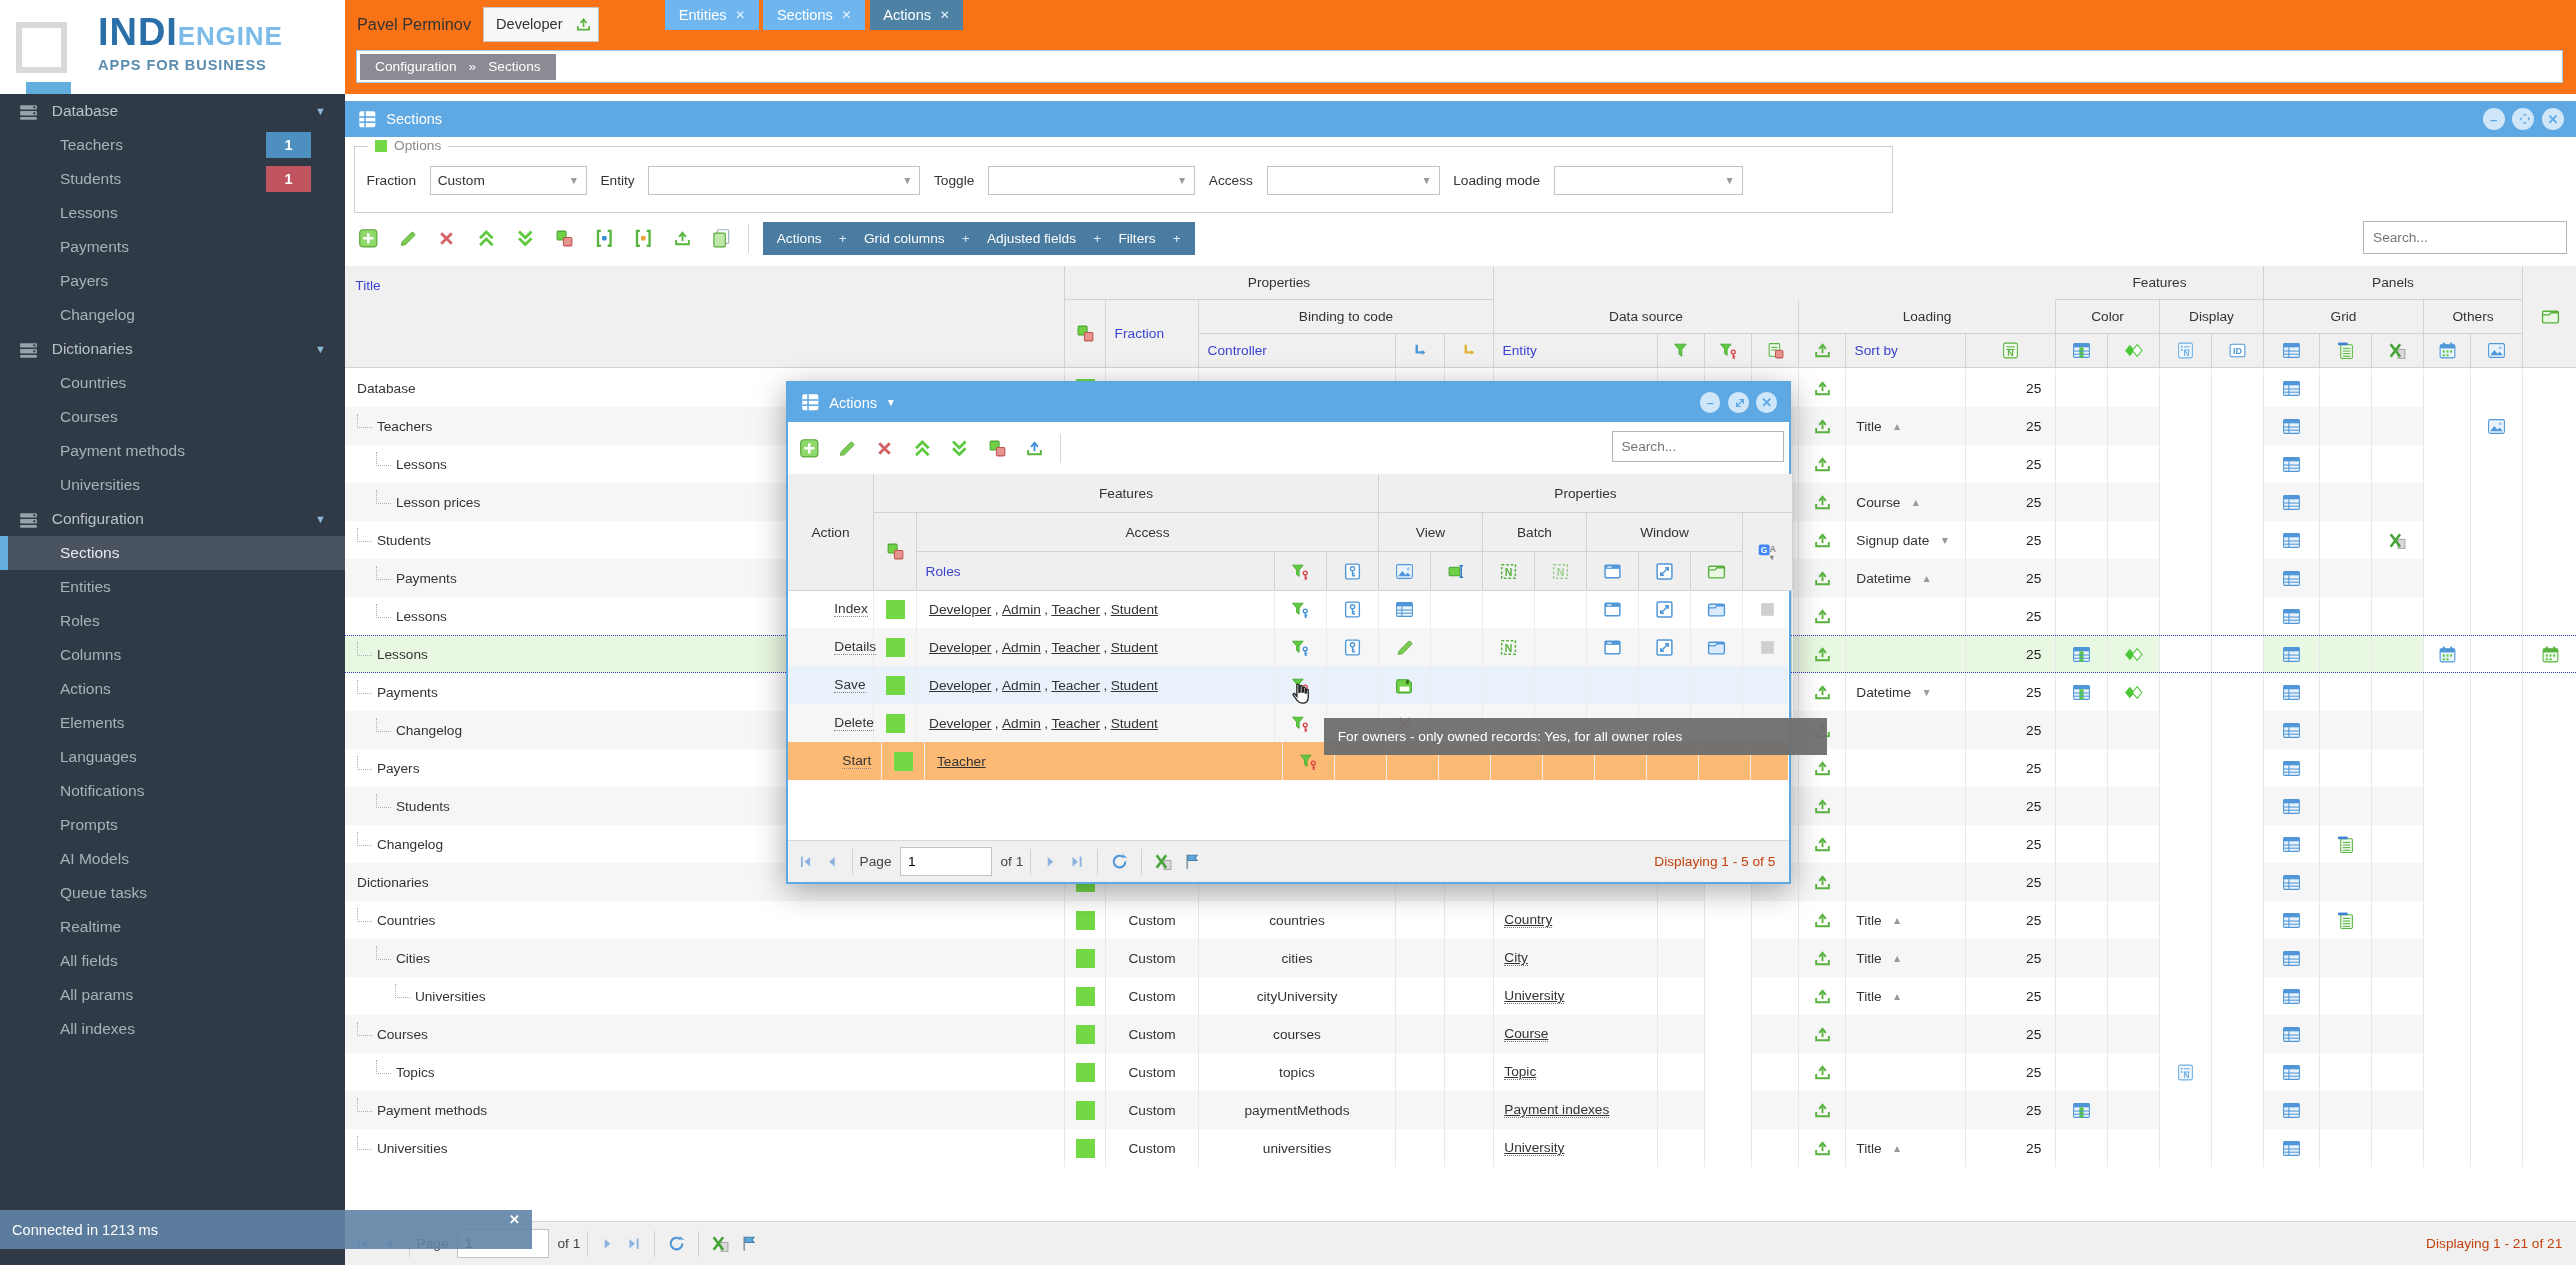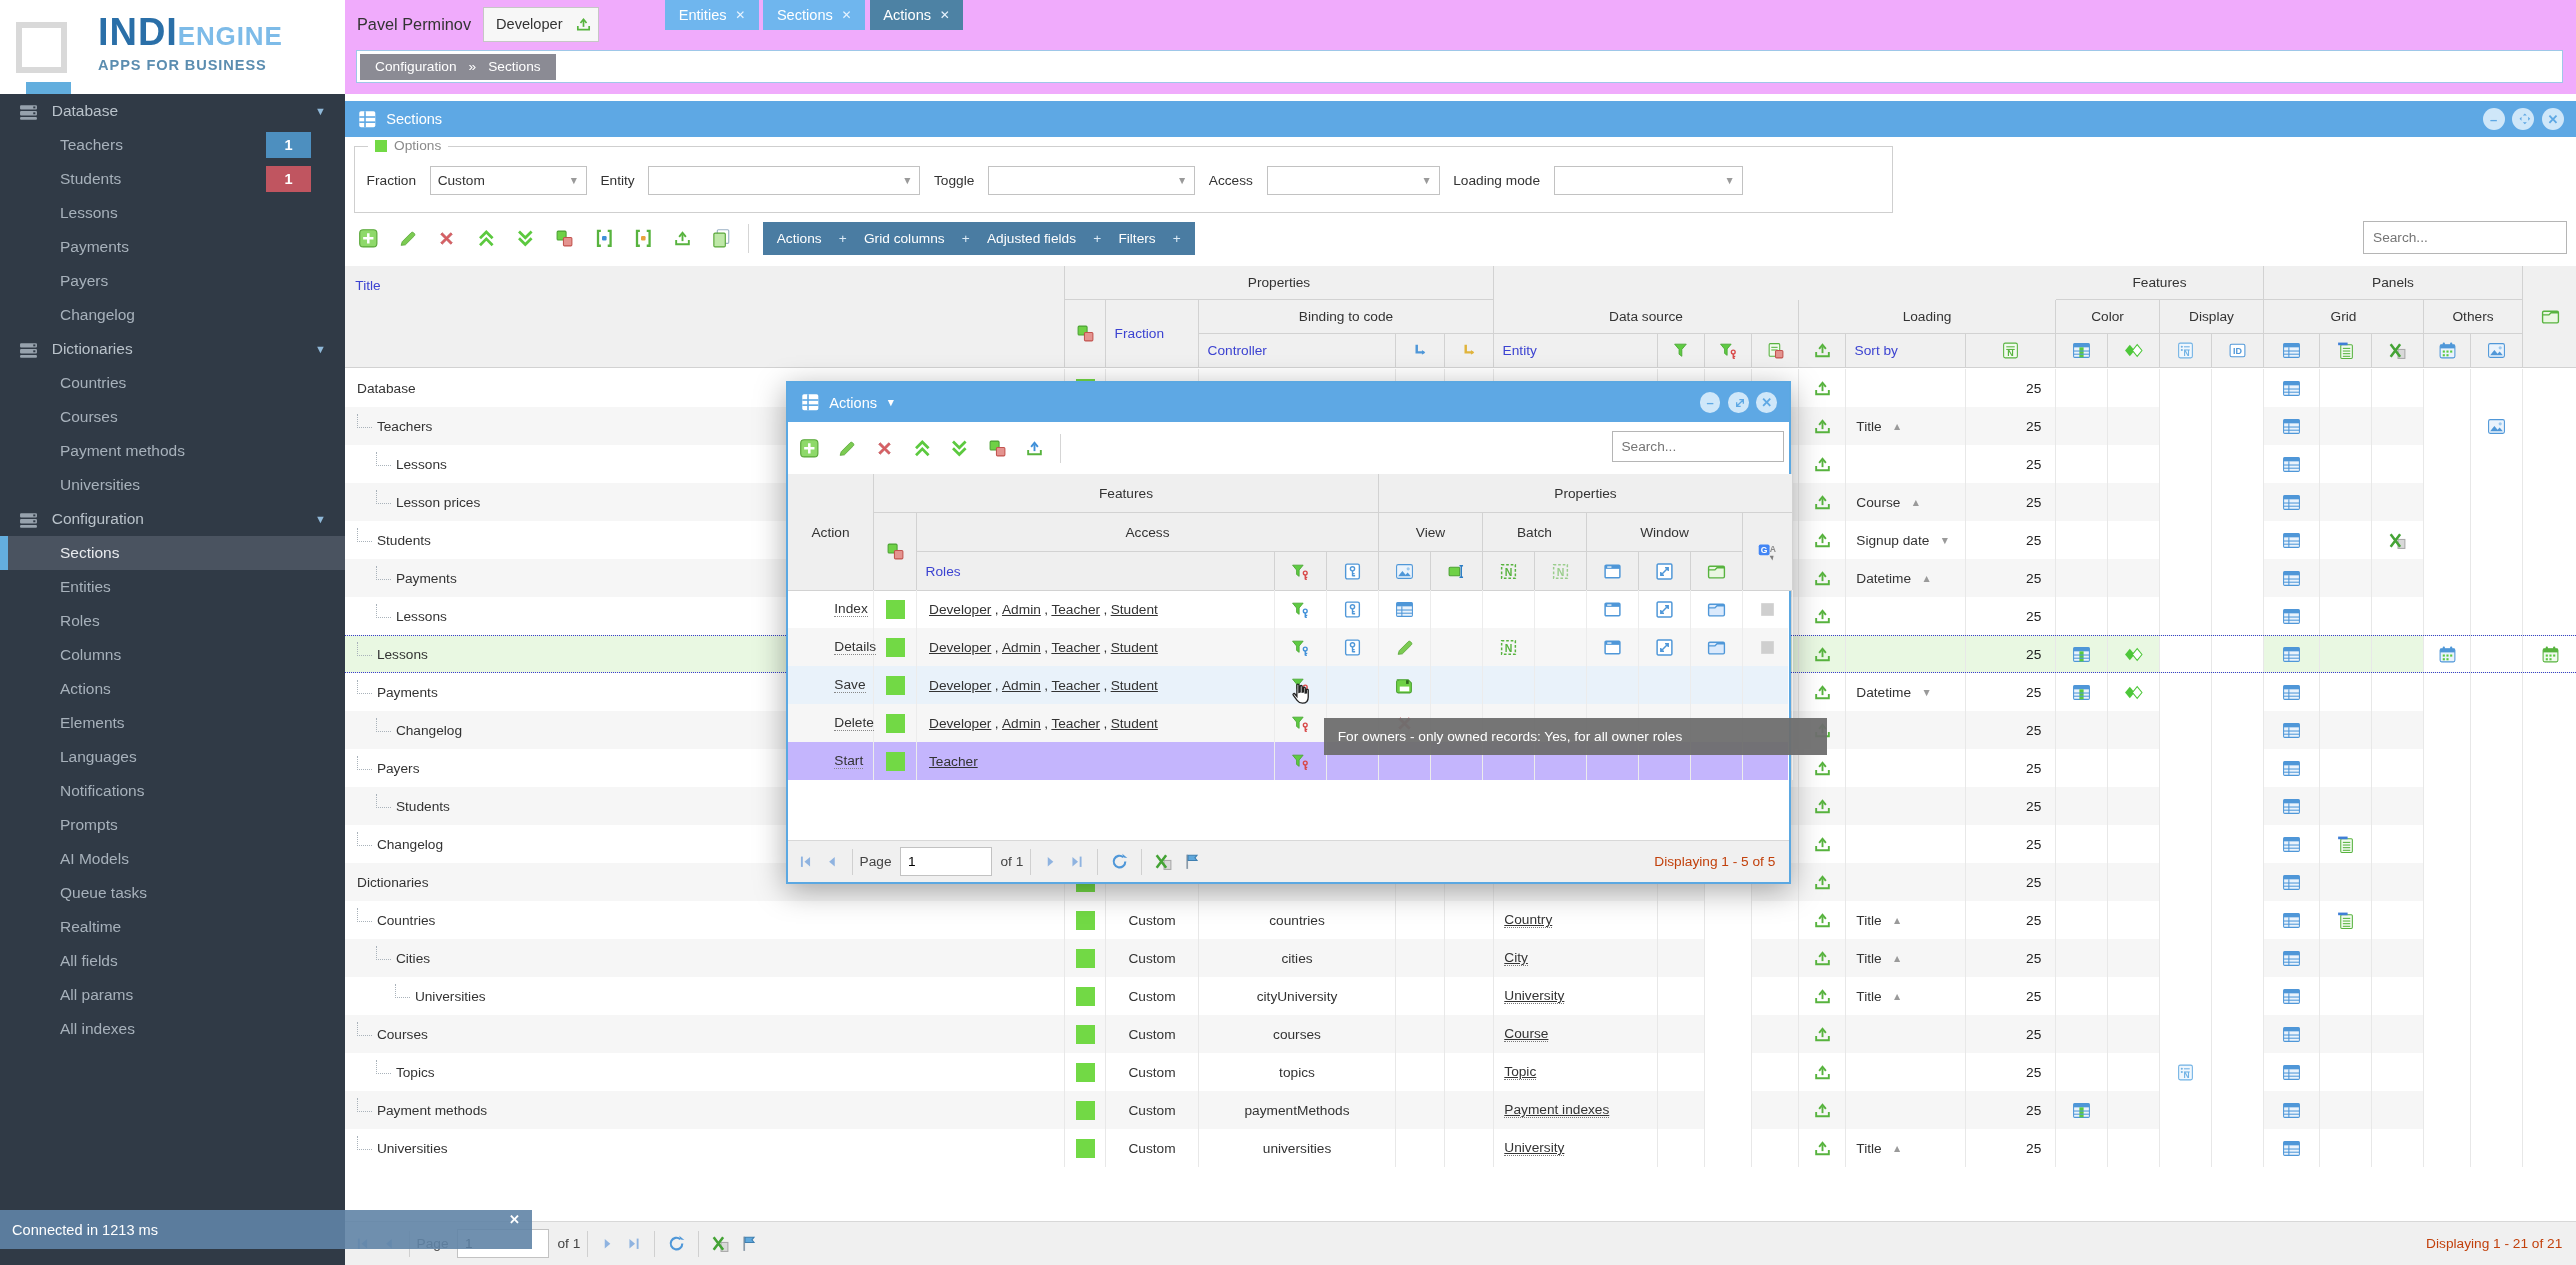--- a/index.html
+++ b/index.html
@@ -16,21 +16,21 @@
   .lg-row2{font-size:14.6px;font-weight:bold;color:#5b8db0;letter-spacing:0.9px;}
   #sidebar{position:absolute;left:0;top:94px;width:345px;height:1171px;background:#303a46;}
   .sb-group{height:34px;display:flex;align-items:center;color:#b9c2ca;font-size:15.5px;cursor:pointer;position:relative;}
   .sb-group .ci{margin-left:19px;margin-right:13.7px;}
   .sb-group .caret{position:absolute;right:19px;color:#8fb8d8;font-size:11px;}
   .sb-item{height:34px;display:flex;align-items:center;padding-left:60px;color:#a7b1bb;font-size:15.5px;cursor:pointer;position:relative;}
   .sb-item.sel{background:#4a5360;color:#e9ebee;}
   .sb-item.sel::before{content:"";position:absolute;left:0;top:0;bottom:0;width:7.7px;background:#64aede;}
   .sb-badge{position:absolute;right:34px;top:4.3px;width:45px;height:26px;color:#fff;font-weight:bold;font-size:14.6px;display:flex;align-items:center;justify-content:center;}
   
-  #topbar{position:absolute;left:345px;top:0;width:2231px;height:94px;background:#f0abfc;}
+  #topbar{position:absolute;left:345px;top:0;width:2231px;height:94px;background:#f97316;}
   #userline{position:absolute;left:12px;top:6.9px;display:flex;align-items:center;}
   #username{font-size:16.3px;color:#333;margin-right:12px;}
   #rolebox{display:flex;align-items:center;border:0.9px solid #c6c6c6;background:#f7f7f7;height:33px;padding:0 6.9px 0 12px;}
   #rolebox .rtext{font-size:14.6px;margin-right:12px;}
   #tabs{position:absolute;left:320px;top:0;display:flex;gap:4.3px;}
   .tab{height:30px;display:flex;align-items:center;background:#6fb6ee;color:#fff;font-size:14.6px;padding:0 13.7px;cursor:pointer;}
   .tab .x{margin-left:8.6px;font-size:12px;color:#e8f4ff;cursor:pointer;}
   .tab.active{background:#4d82a4;}
   #crumbbar{position:absolute;left:11px;top:50px;width:2207px;height:33px;border:0.9px solid #9ec7e8;background:#fff;box-sizing:border-box;}
   #crumbchip{position:absolute;left:2.6px;top:2.6px;height:26px;background:#8b8b94;color:#fff;display:flex;align-items:center;padding:0 15.5px;font-size:13.7px;gap:12px;}
@@ -89,21 +89,21 @@
   #modal{position:absolute;left:786px;top:381px;width:1005px;height:503px;background:#fff;border:2.6px solid #5ba8e2;box-sizing:border-box;box-shadow:0 6.9px 29px rgba(0,0,0,.35);z-index:40;}
   #mtbar{position:absolute;left:6.9px;top:43px;right:6.9px;height:45px;display:flex;align-items:center;}
   #msearch{position:absolute;right:5.2px;top:48px;width:172px;height:31px;}
   #mghead{position:absolute;left:0;top:91px;display:grid;}
   #mghead .hc{border-right:0.9px solid #d2d2d2;border-bottom:0.9px solid #d2d2d2;display:flex;align-items:center;justify-content:center;font-size:13.7px;background:#efefef;}
   #mghead .hc.lab-blue{color:#3c43d1;justify-content:flex-start;padding-left:8.6px;}
   #mgrows{position:absolute;left:0;top:207px;}
   .mr{display:grid;height:38px;box-sizing:border-box;}
   .mr:nth-child(even){background:#f6f6f6;}
   .mr.hov{background:#e9f2fa;}
-  .mr.selg{background:#c4b5fd;}
+  .mr.selg{background:#fdba74;padding-left:8px;}
   .mr .gc{border-right:0.9px solid #ececec;display:flex;align-items:center;font-size:13.7px;justify-content:center;}
   .actcell{justify-content:flex-start !important;padding-left:10.3px;}
   .rolescell{justify-content:flex-start !important;padding-left:12px;gap:3.4px;flex-wrap:nowrap;white-space:nowrap;overflow:hidden;}
   .rolescell a{color:#333;text-decoration:underline;cursor:pointer;}
   
   #tooltip{position:absolute;left:1324px;top:718px;width:503px;height:37px;background:rgba(110,110,110,.95);color:#fff;font-size:13.7px;display:flex;align-items:center;padding:0 13.7px;box-sizing:border-box;z-index:60;}
   #toast{position:absolute;left:0;top:1210px;width:532px;height:39px;background:rgba(96,132,166,.9);z-index:70;color:#fff;font-size:14.6px;display:flex;align-items:center;padding-left:12px;box-sizing:border-box;}
   #toast .tx{position:absolute;right:12px;top:1.7px;font-size:13px;font-weight:bold;color:#fff;cursor:pointer;}
   #cursor{position:absolute;left:1286px;top:680px;z-index:80;}
 </style>

